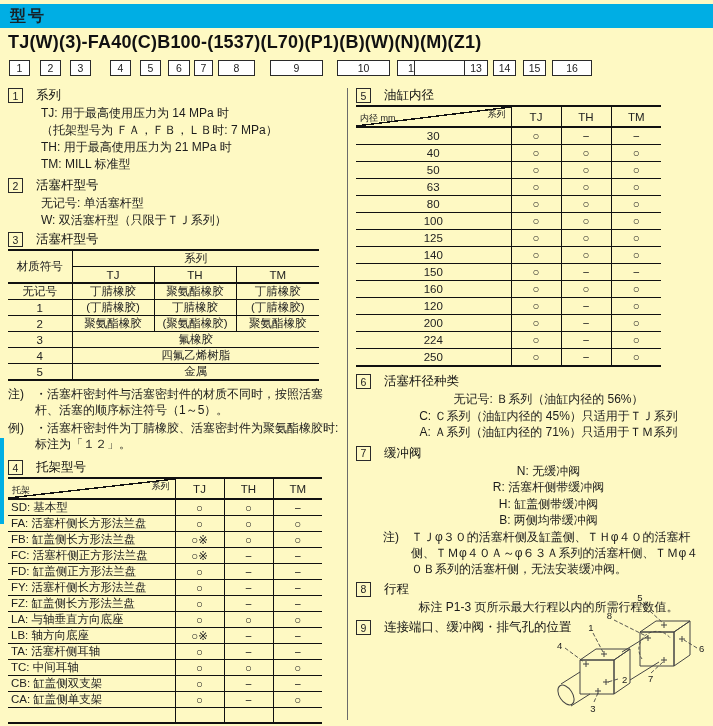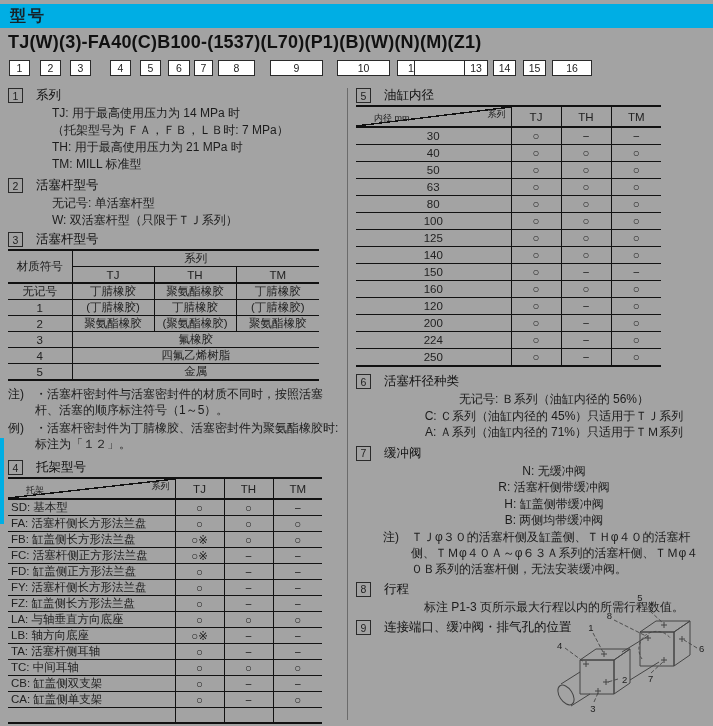--- a/index.html
+++ b/index.html
@@ -1,17 +1,17 @@
 <!DOCTYPE html>
 <html style="--accent: #00AEE4;"><head>
 <meta charset="utf-8">
 <style>
   html,body{margin:0;padding:0;width:713px;height:726px;overflow:hidden;background:#fff;
     font-family:"Liberation Sans","DejaVu Sans",sans-serif;color:#1c1c1c;}
-  .page{position:absolute;inset:0;width:713px;height:726px;background:#a3a3a3;}
+  .page{position:absolute;inset:0;width:713px;height:726px;background:#fef9c3;}
 
   .header-bar{position:absolute;left:0;top:4px;width:713px;height:24px;background:var(--accent,#00AEE4);
     display:flex;align-items:center;}
   .header-title{font-size:16px;font-weight:bold;color:#16242b;padding-left:10px;letter-spacing:2px;}
 
   .model-code{position:absolute;left:8px;top:32px;font-size:18px;font-weight:bold;color:#111;
     letter-spacing:0.2px;white-space:nowrap;}
 
   .code-box-row{position:absolute;left:0;top:60px;width:713px;height:17px;}
   .code-box{position:absolute;top:0;height:14px;border:1px solid #2a2a2a;display:flex;align-items:center;
@@ -23,21 +23,21 @@
   .col{position:absolute;top:88px;}
   .col-left{left:8px;width:332px;}
   .col-right{left:356px;width:352px;}
 
   section{margin-top:5px;}
   .col-left section:first-child,.col-right section:first-child{margin-top:0;}
   .sec-head{display:flex;align-items:center;height:15px;margin-bottom:2px;}
   .sec-num{width:13px;height:13px;border:1px solid #2a2a2a;font-size:10.5px;display:flex;align-items:center;
     justify-content:center;margin-right:13px;flex:none;color:#222;}
   .sec-title{font-size:12.5px;color:#111;}
-  .sec-body{margin-left:44px;}
+  .sec-body{margin-left:33px;}
   .line{font-size:12px;line-height:17px;white-space:pre-wrap;}
   .col-right .line{line-height:16.5px;text-align:center;}
 
   .note3{display:flex;font-size:12px;line-height:16px;margin-top:2px;}
   .note3 .nlabel{width:27px;flex:none;}
   .note3 .ntext{flex:1;}
   .notes-block{margin-top:5px;}
 
   .note7{display:flex;font-size:12px;line-height:16px;margin-left:27px;}
   .note7 .nlabel{width:28px;flex:none;}
@@ -57,21 +57,21 @@
   
   table.mx{border-top:2px solid #111;border-bottom:2px solid #111;}
   table.mx td{border-bottom:1px solid #111;font-size:11.5px;height:14px;padding:0 3px;color:#222;}
   table.mx tr.mxhead td{border-bottom:2px solid #111;height:19px;}
   table.mx td.val{border-left:1px solid #111;text-align:center;padding:0;}
   table.mx td.name{text-align:left;}
   table.mx td.namec{text-align:center;}
   td.mx-corner{position:relative;
     background:linear-gradient(to bottom right,transparent calc(50% - 0.7px),#111 calc(50% - 0.7px),#111 calc(50% + 0.7px),transparent calc(50% + 0.7px));}
   .corner-tr{position:absolute;top:1px;right:5px;font-size:9px;}
-  .corner-bl{position:absolute;bottom:1px;left:18px;font-size:9px;}
+  .corner-bl{position:absolute;bottom:1px;left:4px;font-size:9px;}
 
   .diagram{position:absolute;left:552px;top:592px;width:158px;height:132px;}
   .diagram svg{width:100%;height:100%;}
   .dg-line{stroke:#444;stroke-width:1;fill:none;}
   .dg-dash{stroke:#444;stroke-width:0.9;fill:none;stroke-dasharray:4,2;}
   .dg-dot{stroke:#444;stroke-width:0.9;fill:none;stroke-dasharray:3,2;}
   .dg-txt{font-size:9.5px;fill:#222;font-family:"Liberation Sans",sans-serif;}
 </style>
 </head>
 <body>

